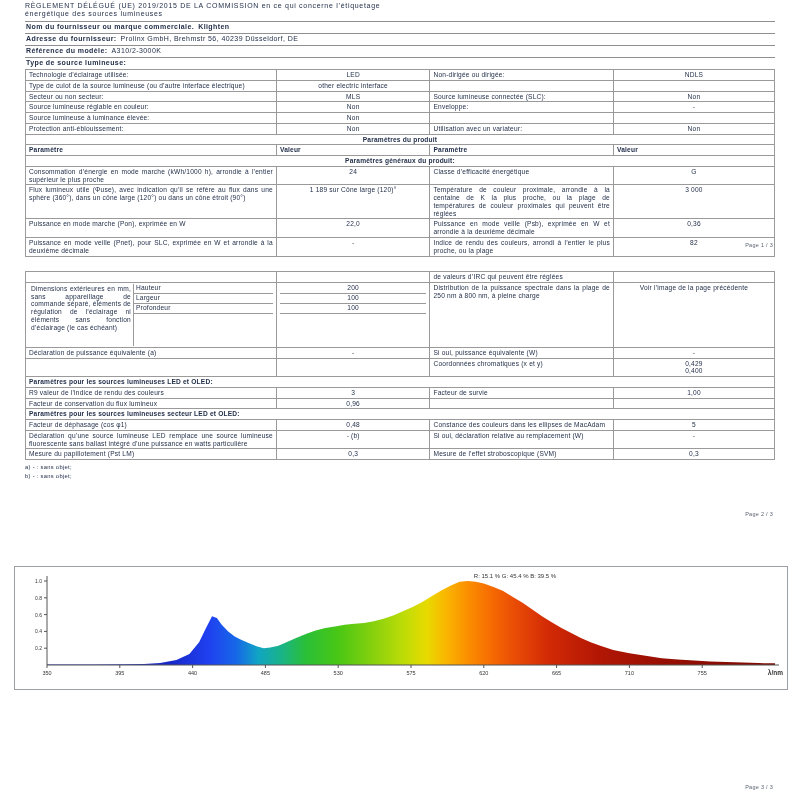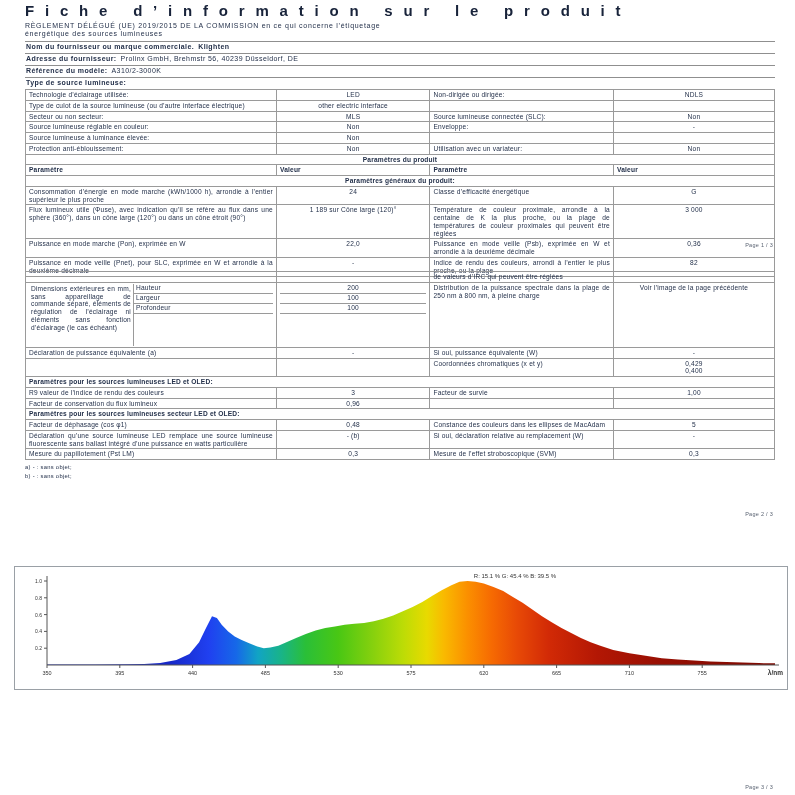--- a/index.html
+++ b/index.html
@@ -50,21 +50,20 @@
   #chart-box{
     position:absolute;left:14px;top:566px;width:772px;height:122px;
     border:1px solid #9aa0a6;background:#ffffff;
   }
   #chart-box svg{display:block}
 </style>
 </head>
 <body>
 
 <div class="page" id="page1">
-  <div class="doc-title">Fiche d’information sur le produit</div>
   <div class="reg-line">RÈGLEMENT DÉLÉGUÉ (UE) 2019/2015 DE LA COMMISSION en ce qui concerne l’étiquetage</div>
   <div class="reg-line">énergétique des sources lumineuses</div>
 
   <div class="info-row" style="margin-top:2px">
     <span class="info-label">Nom du fournisseur ou marque commerciale.</span><span class="info-value bold">Klighten</span>
   </div>
   <div class="info-row">
     <span class="info-label">Adresse du fournisseur:</span><span class="info-value">Prolinx GmbH, Brehmstr 56, 40239 Düsseldorf, DE</span>
   </div>
   <div class="info-row">

